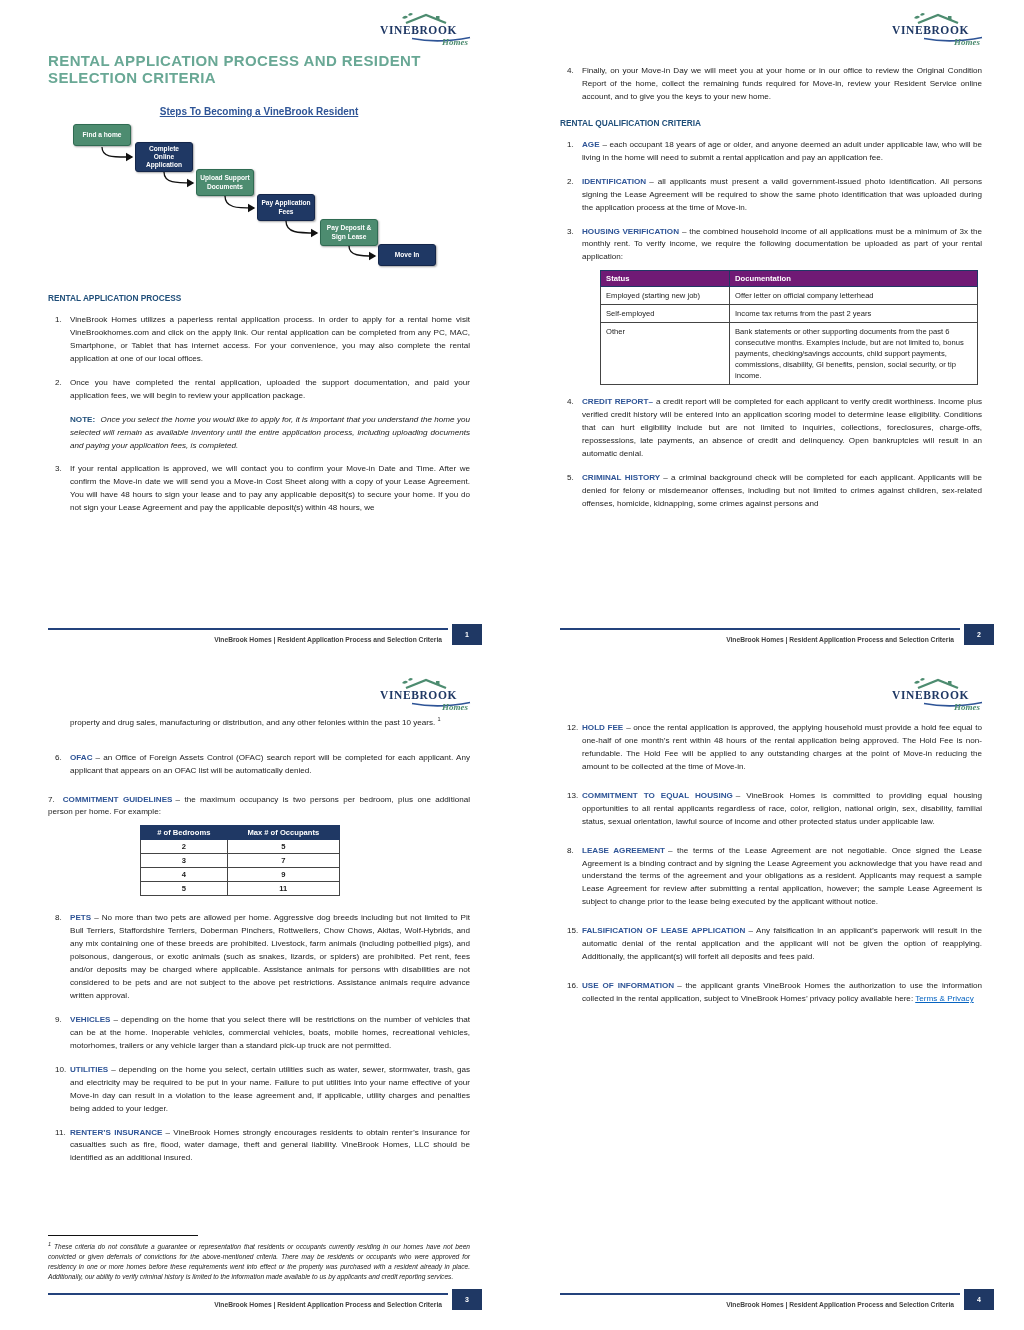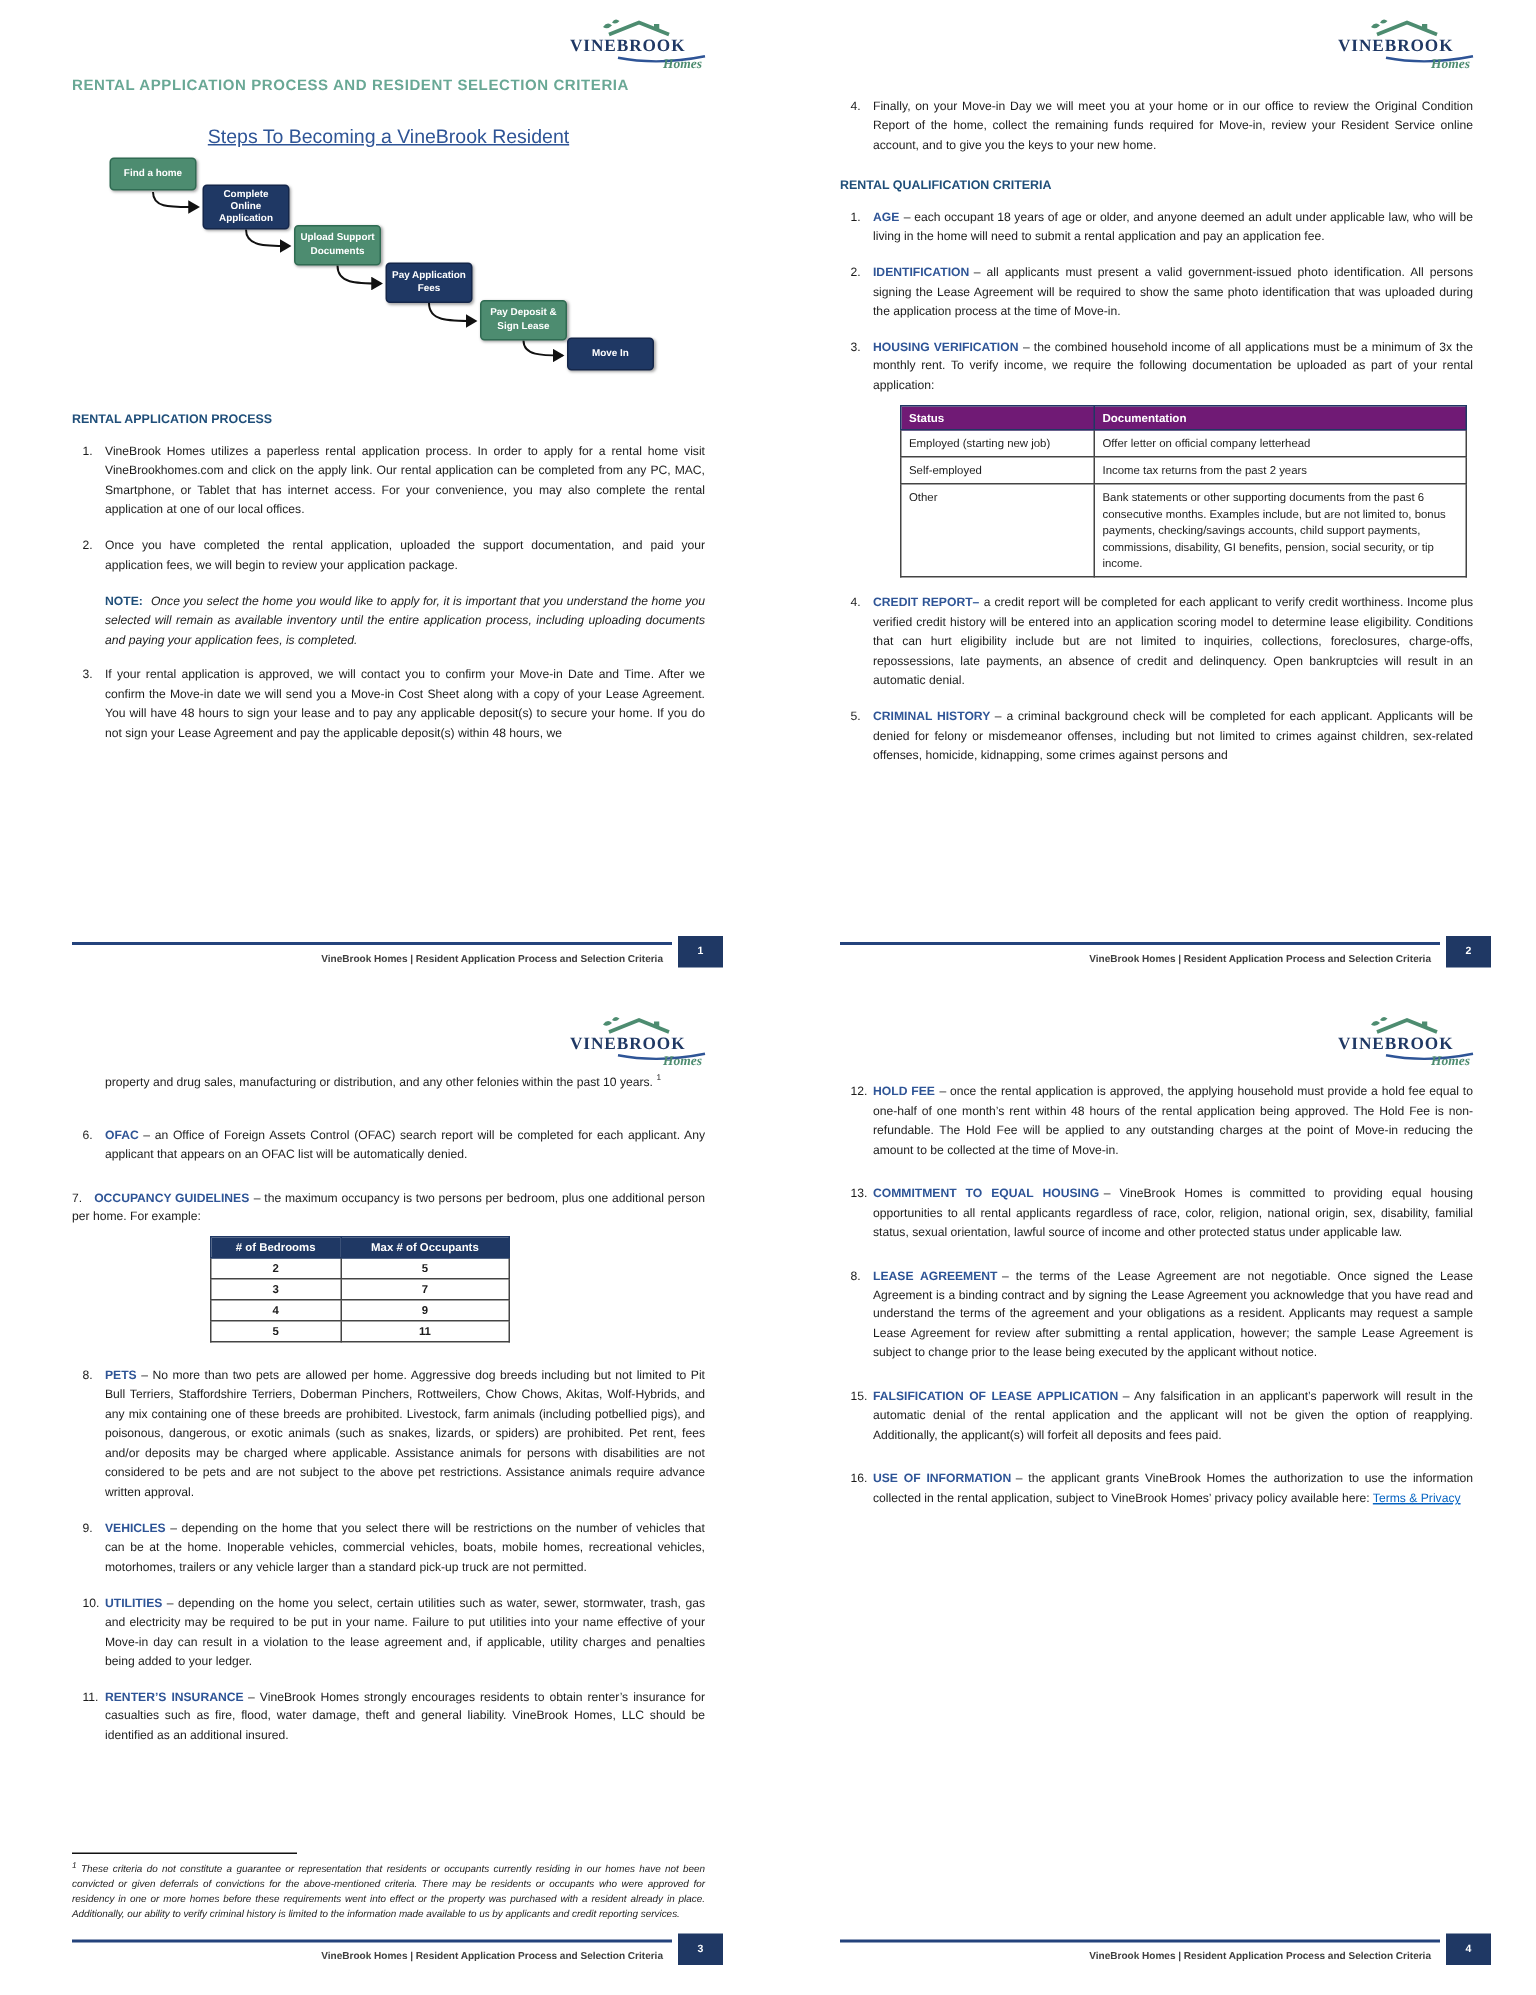--- a/index.html
+++ b/index.html
@@ -1,23 +1,23 @@
 <!DOCTYPE html>
 <html><head>
 <meta charset="utf-8">
 <style>
   html,body{margin:0;padding:0;background:#ffffff;}
   body{width:1024px;height:1330px;font-family:"Liberation Sans",sans-serif;color:#1c1c1c;}
   .grid{display:grid;grid-template-columns:512px 512px;grid-template-rows:665px 665px;}
   .sheet{position:relative;width:512px;height:665px;background:#fff;overflow:hidden;}
   .logo{position:absolute;top:12px;right:36px;width:98px;height:34px;}
   .content{position:absolute;left:48px;right:42px;top:0;}
-  .doc-title{color:#69a895;font-size:10px;font-weight:bold;letter-spacing:.4px;margin-top:52px;}
+  .doc-title{color:#69a895;font-size:15px;font-weight:bold;letter-spacing:.4px;margin-top:52px;}
   .body-p{font-size:8.1px;line-height:1.6;text-align:justify;margin-top:9px;}
-  .flow-title{color:#2e5496;font-weight:normal;font-size:13px;text-decoration:underline;text-align:center;margin-top:20px;}
+  .flow-title{color:#2e5496;font-weight:bold;font-size:10px;text-decoration:underline;text-align:center;margin-top:20px;}
   .flow-wrap{position:relative;height:158px;margin-top:4px;}
   .fb{position:absolute;width:58px;border-radius:3px;color:#fff;font-weight:bold;font-size:6.6px;line-height:1.25;
       display:flex;align-items:center;justify-content:center;text-align:center;padding:4px 2px;box-sizing:border-box;
       box-shadow:1px 1px 2px rgba(0,0,0,.35);}
   .fb.green{background:#4d8c70;border:1px solid #2f6b52;}
   .fb.navy{background:#1f3864;border:1px solid #14264a;}
   .flow-arrows{position:absolute;left:0;top:0;pointer-events:none;}
   .sec-h{color:#1f4e79;font-weight:bold;font-size:8.3px;margin-top:14px;}
   .nitem{display:flex;font-size:8.1px;line-height:1.6;margin-top:11px;}
   .n{flex:0 0 22px;padding-left:7px;box-sizing:border-box;}
@@ -199,21 +199,21 @@
     </div>
     <div class="content" style="padding-top:50px;">
       <div class="indent-p" style="text-align:left;">
         <span>property and drug sales, manufacturing or distribution, and any other felonies within the past 10 years.</span> <sup>1</sup>
       </div>
       <div class="nitem" style="margin-top:22px;">
         <span class="n">6.</span>
         <span class="nt"><span class="kw">OFAC</span><span>– an Office of Foreign Assets Control (OFAC) search report will be completed for each applicant. Any applicant that appears on an OFAC list will be automatically denied.</span></span>
       </div>
       <div class="body-p" style="margin-top:16px;">
-        <span style="margin-right:8px;">7.</span><span class="kw">OCCUPANCY GUIDELINES</span><span>– the maximum occupancy is two persons per bedroom, plus one additional person per home. For example:</span>
+        <span style="margin-right:8px;">7.</span><span class="kw">COMMITMENT GUIDELINES</span><span>– the maximum occupancy is two persons per bedroom, plus one additional person per home. For example:</span>
       </div>
       <table class="occ-table">
         <thead>
           <tr>
             <th># of Bedrooms</th>
             <th>Max # of Occupants</th>
           </tr>
         </thead>
         <tbody>
           <tr>

